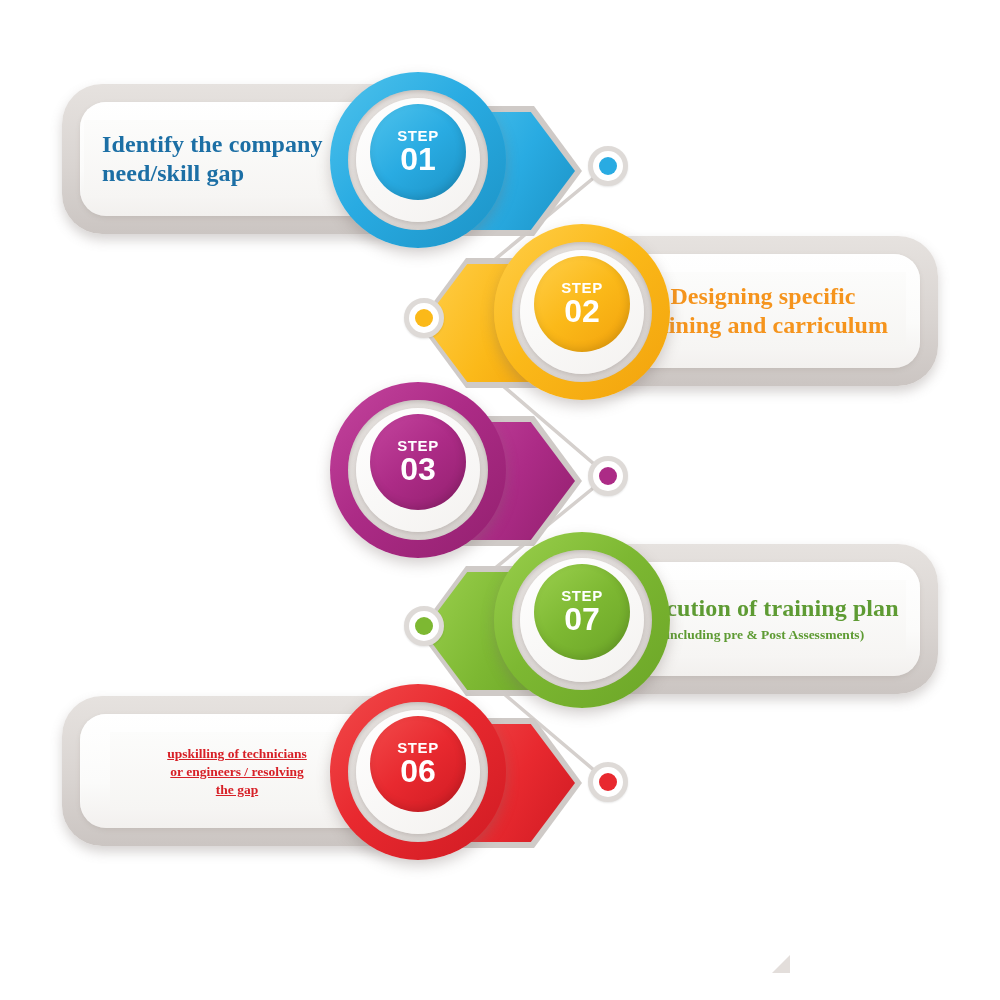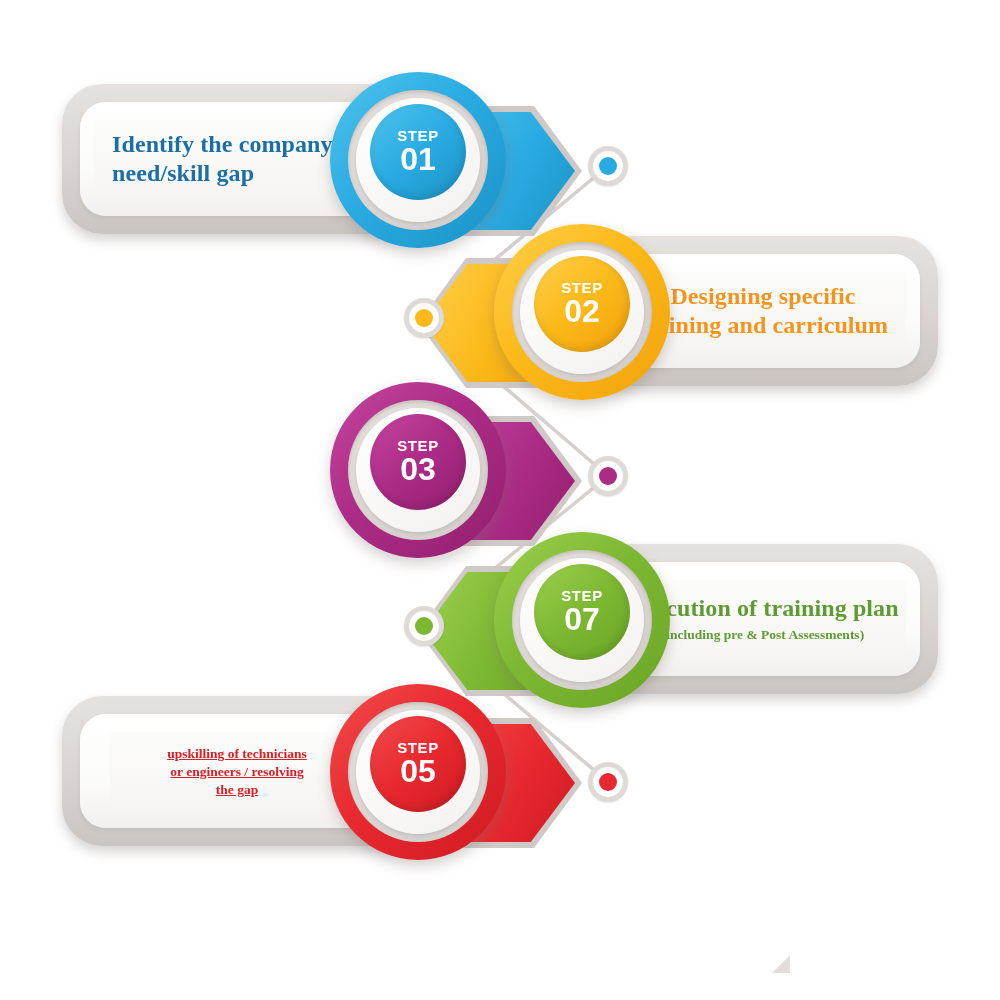--- a/index.html
+++ b/index.html
@@ -115,21 +115,21 @@
   
   .text-wrap {
     position: absolute;
     top: 18px;
     bottom: 18px;
     display: flex;
     flex-direction: column;
     justify-content: center;
     background: linear-gradient(180deg,#fcfcfb 0%, #f6f5f3 100%);
   }
-  .step.left  .text-wrap { left: 14px;  right: 70px; text-align: left; }
+  .step.left  .text-wrap { left: 4px;  right: 70px; text-align: left; }
   .step.right .text-wrap { right: 14px; left: 70px;  text-align: center; }
 
   .headline {
     font-size: 24px;
     font-weight: bold;
     line-height: 1.22;
     letter-spacing: 0.1px;
   }
   .step.left .headline  { padding-left: 18px; }
   .step.right .headline { padding-right: 6px; }
@@ -323,21 +323,21 @@
 the gap</div>
             </div>
           </div>
         </div>
         <div class="medallion">
           <div class="ring-outer" style="background: linear-gradient(135deg, rgb(242, 75, 75) 0%, rgb(232, 41, 47) 45%, rgb(208, 27, 35) 100%);"></div>
           <div class="ring-mid"></div>
           <div class="ring-white"></div>
           <div class="disc" style="background: linear-gradient(140deg, rgb(242, 75, 75) 0%, rgb(232, 41, 47) 50%, rgb(208, 27, 35) 100%);">
             <div class="lbl">STEP</div>
-            <div class="num">05</div>
+            <div class="num">06</div>
           </div>
         </div>
       </div>
     </div>
 
   <div id="dots">
       <div class="node-dot" style="left: 588px; top: 146px;">
         <i style="background: rgb(41, 171, 226);"></i>
       </div>
       <div class="node-dot" style="left: 404px; top: 298px;">

